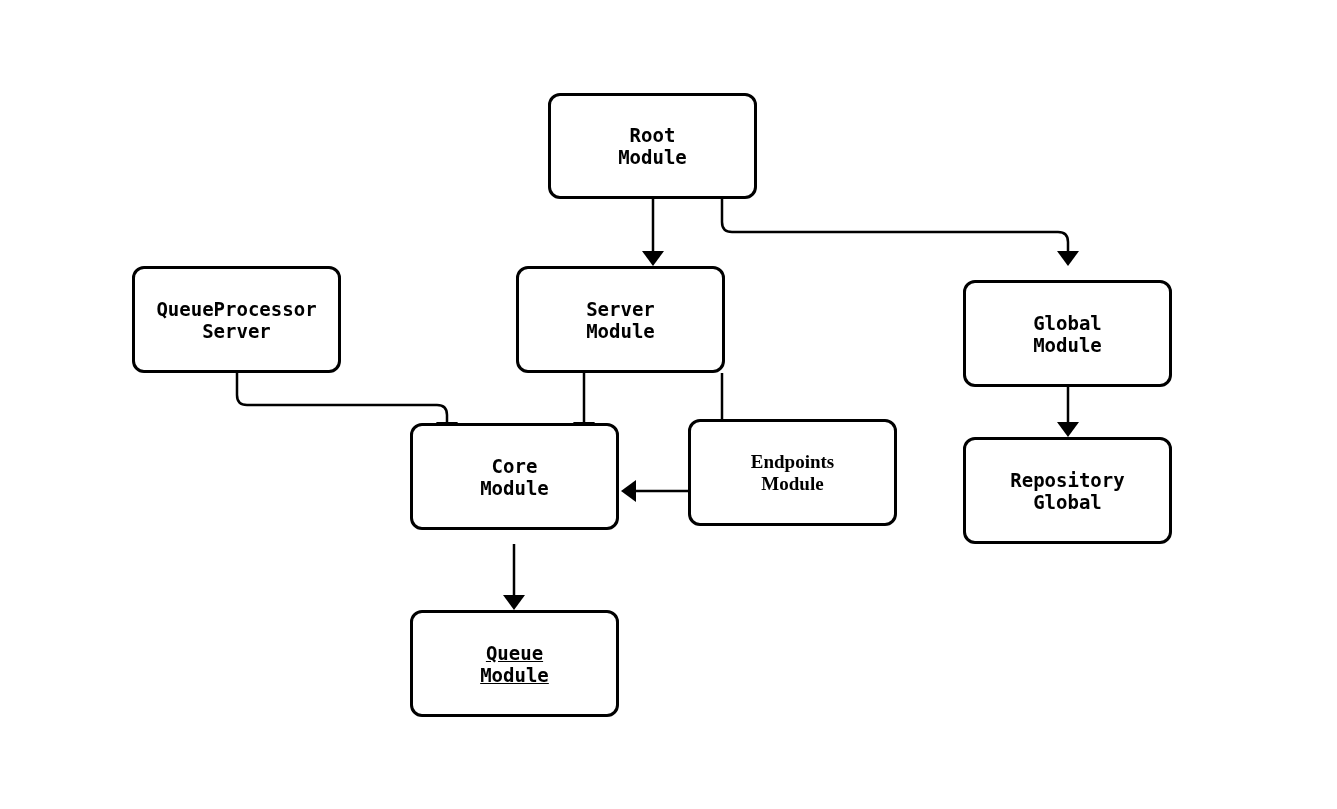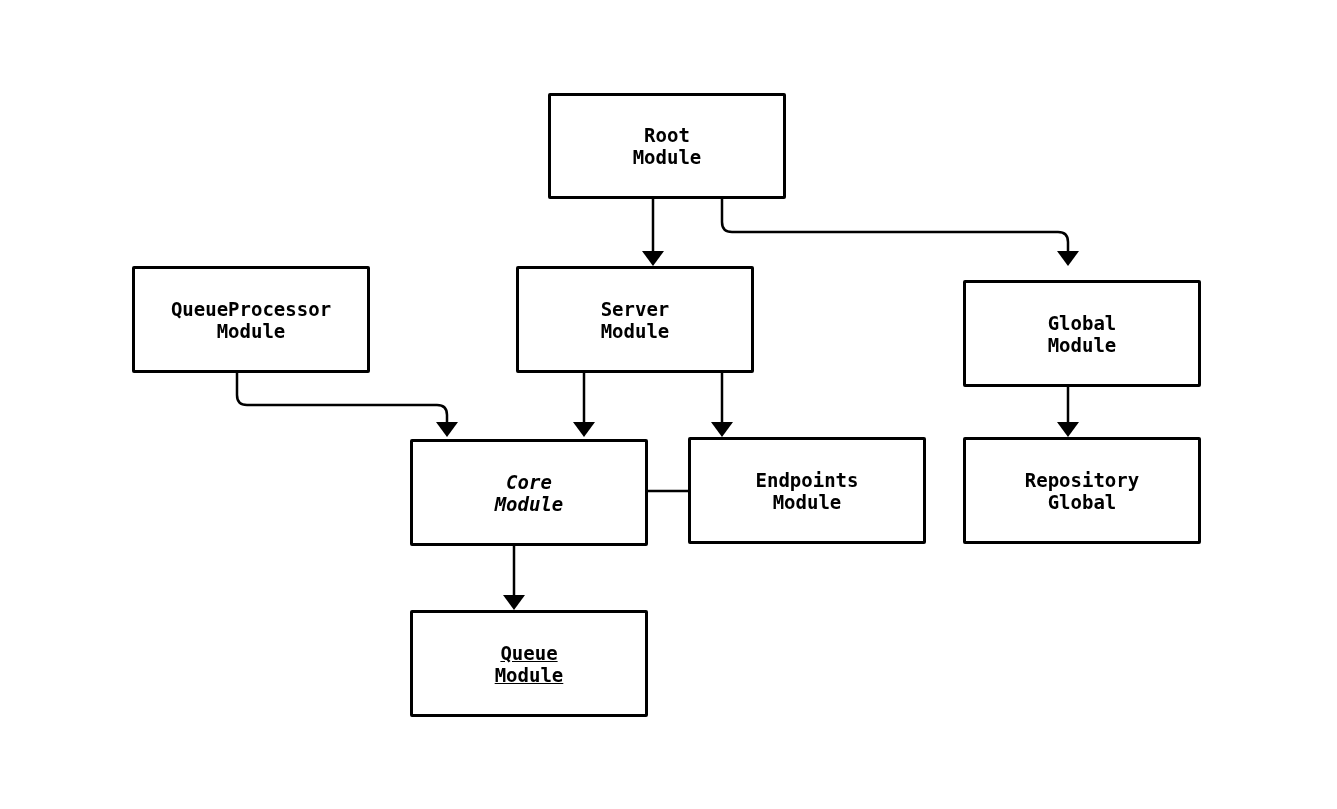--- a/index.html
+++ b/index.html
@@ -26,44 +26,44 @@
     fill: none;
     stroke: #000000;
     stroke-width: 2.5;
   }
   .edges-layer polygon {
     fill: #000000;
     stroke: none;
   }
   .node {
     position: absolute;
-    width: 238px;
+    width: 209px;
     height: 107px;
     box-sizing: border-box;
     background: #ffffff;
     border: 3px solid #000000;
-    border-radius: 2px;
+    border-radius: 12px;
     display: flex;
     align-items: center;
     justify-content: center;
   }
   .node .label {
     font-size: 19px;
     font-weight: bold;
     line-height: 22px;
     color: #000000;
     text-align: center;
     white-space: pre-line;
   }
   .node-root            { left: 548px; top: 93px;  height: 106px; }
   .node-queue-processor { left: 132px; top: 266px; }
   .node-server          { left: 516px; top: 266px; }
   .node-global          { left: 963px; top: 280px; }
-  .node-core            { left: 410px; top: 439px; font-style: italic; }
-  .node-endpoints       { left: 688px; top: 437px; }
+  .node-core            { left: 410px; top: 423px; }
+  .node-endpoints       { left: 688px; top: 419px; font-family: Liberation Serif, serif; }
   .node-repository      { left: 963px; top: 437px; }
   .node-queue           { left: 410px; top: 610px; text-decoration: underline; }
 </style>
 </head>
 <body>
 
 <div class="canvas">
 
   <svg class="edges-layer" viewBox="0 0 1337 809" xmlns="http://www.w3.org/2000/svg">
 
@@ -108,21 +108,21 @@
     </g>
   </svg>
 
   <div class="node node-root">
     <span class="label">Root
 Module</span>
   </div>
 
   <div class="node node-queue-processor">
     <span class="label">QueueProcessor
-Module</span>
+Server</span>
   </div>
 
   <div class="node node-server">
     <span class="label">Server
 Module</span>
   </div>
 
   <div class="node node-global">
     <span class="label">Global
 Module</span>

